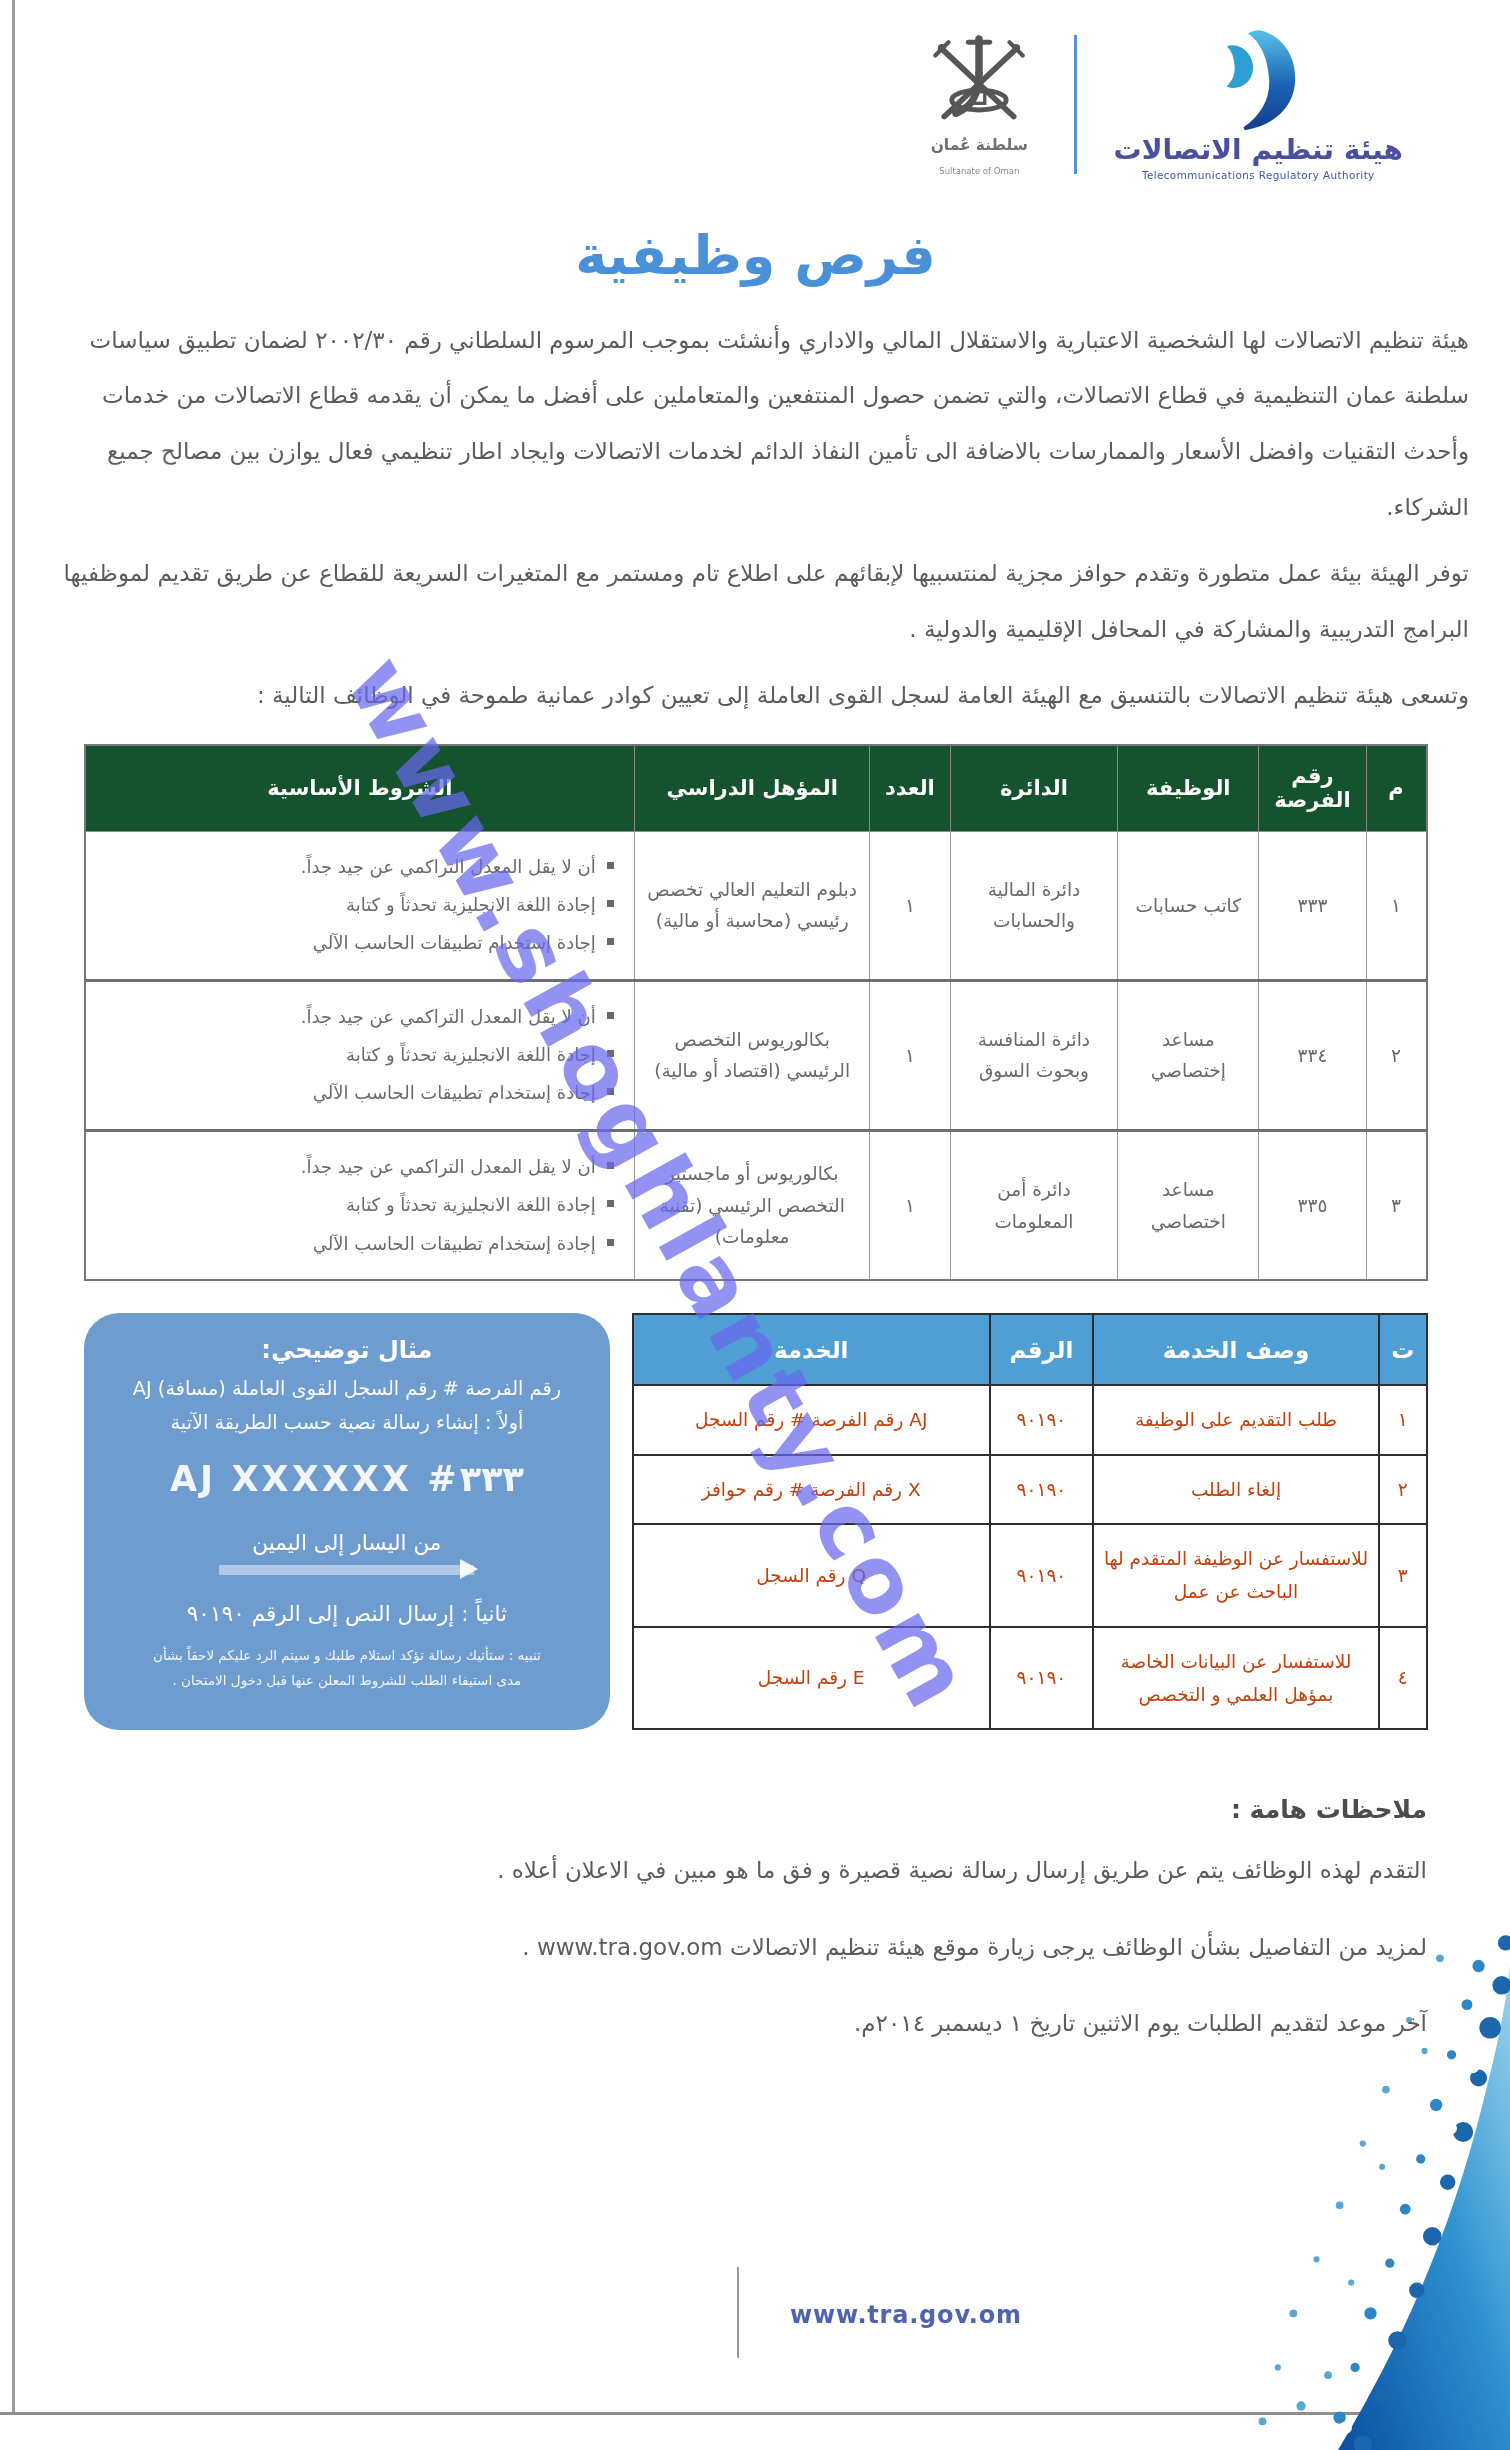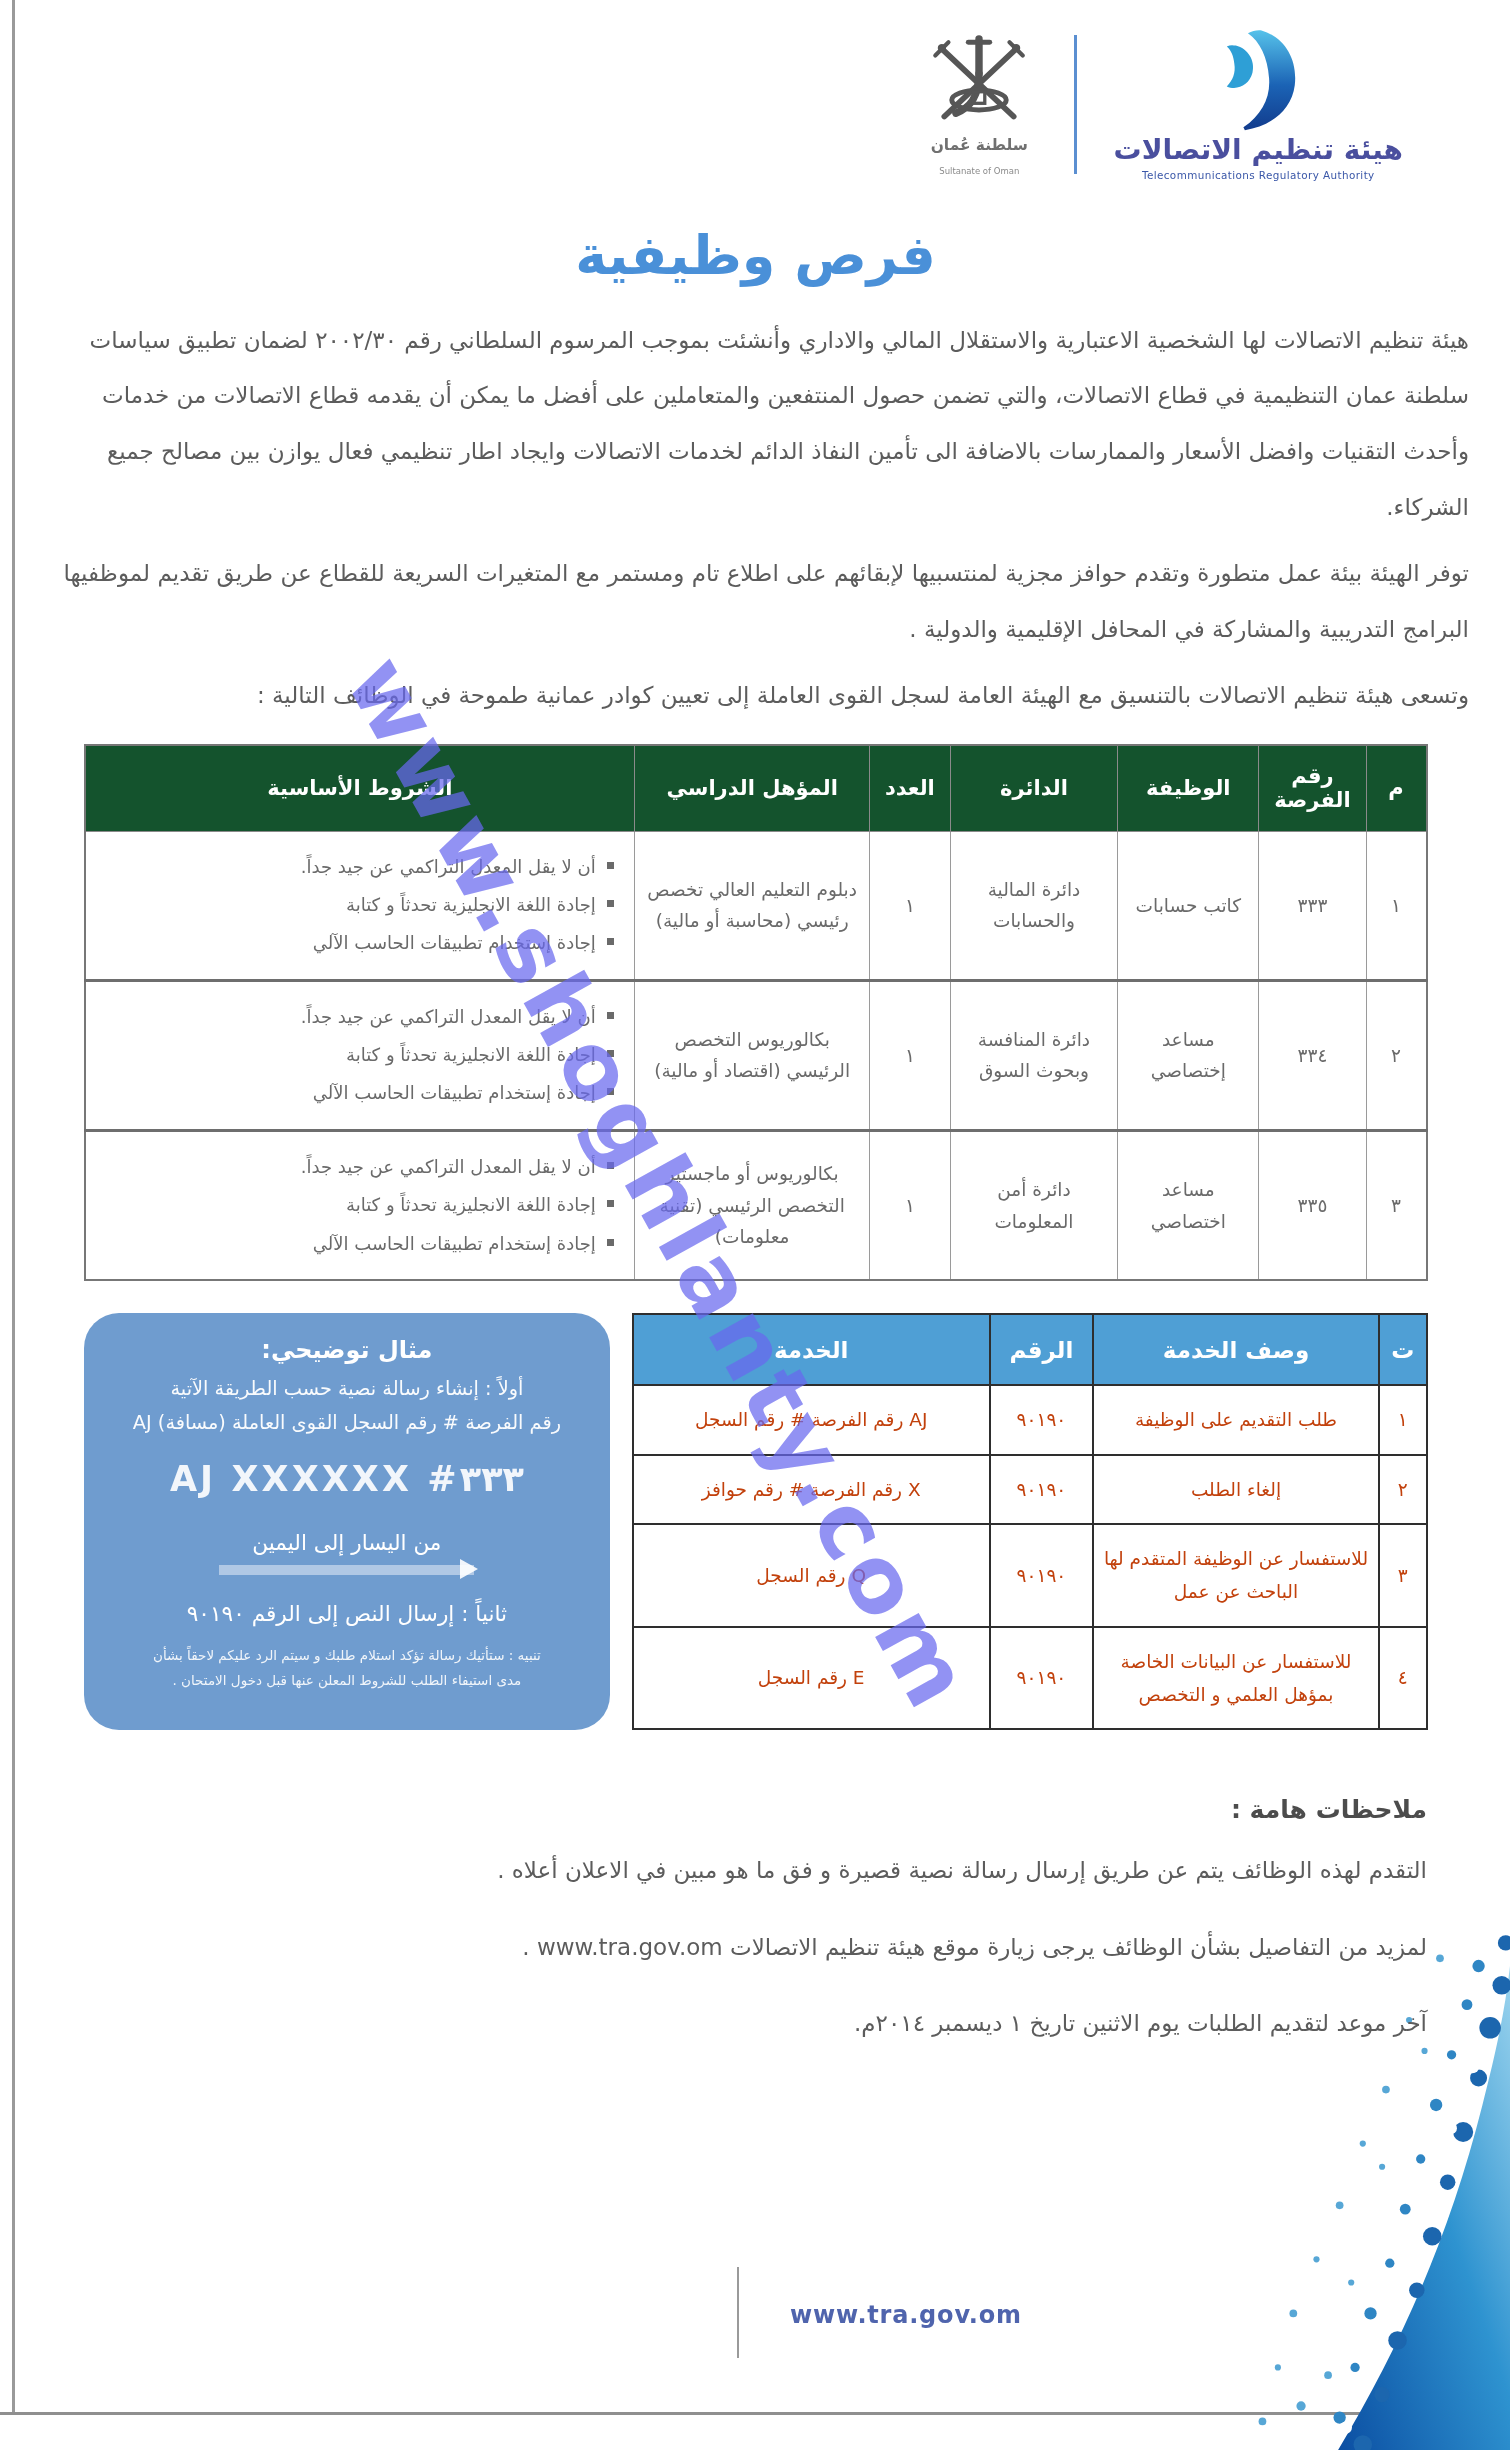--- a/index.html
+++ b/index.html
@@ -308,22 +308,22 @@
               <td class="s-no">٤</td>
               <td class="s-desc">للاستفسار عن البيانات الخاصة بمؤهل العلمي و التخصص</td>
               <td class="s-num">٩٠١٩٠</td>
               <td class="s-srv">E رقم السجل</td>
             </tr>
           </tbody>
       </table>
 
       <div class="example-box">
         <div class="box-title">مثال توضيحي:</div>
+        <div class="box-line" dir="rtl">رقم الفرصة # رقم السجل القوى العاملة (مسافة) AJ</div>
         <div class="box-line">أولاً : إنشاء رسالة نصية حسب الطريقة الآتية</div>
-        <div class="box-line" dir="rtl">رقم الفرصة # رقم السجل القوى العاملة (مسافة) AJ</div>
         <div class="box-code">AJ   XXXXXX #٣٣٣</div>
         <div class="dir-label">من اليسار إلى اليمين</div>
         <div class="arrow-bar"></div>
         <div class="box-line3">ثانياً : إرسال النص إلى الرقم ٩٠١٩٠</div>
         <div class="box-note">تنبيه : ستأتيك رسالة تؤكد استلام طلبك و سيتم الرد عليكم لاحقاً بشأن</div>
         <div class="box-note">مدى استيفاء الطلب للشروط المعلن عنها قبل دخول الامتحان .</div>
       </div>
     </div>
 
     <div class="notes">

